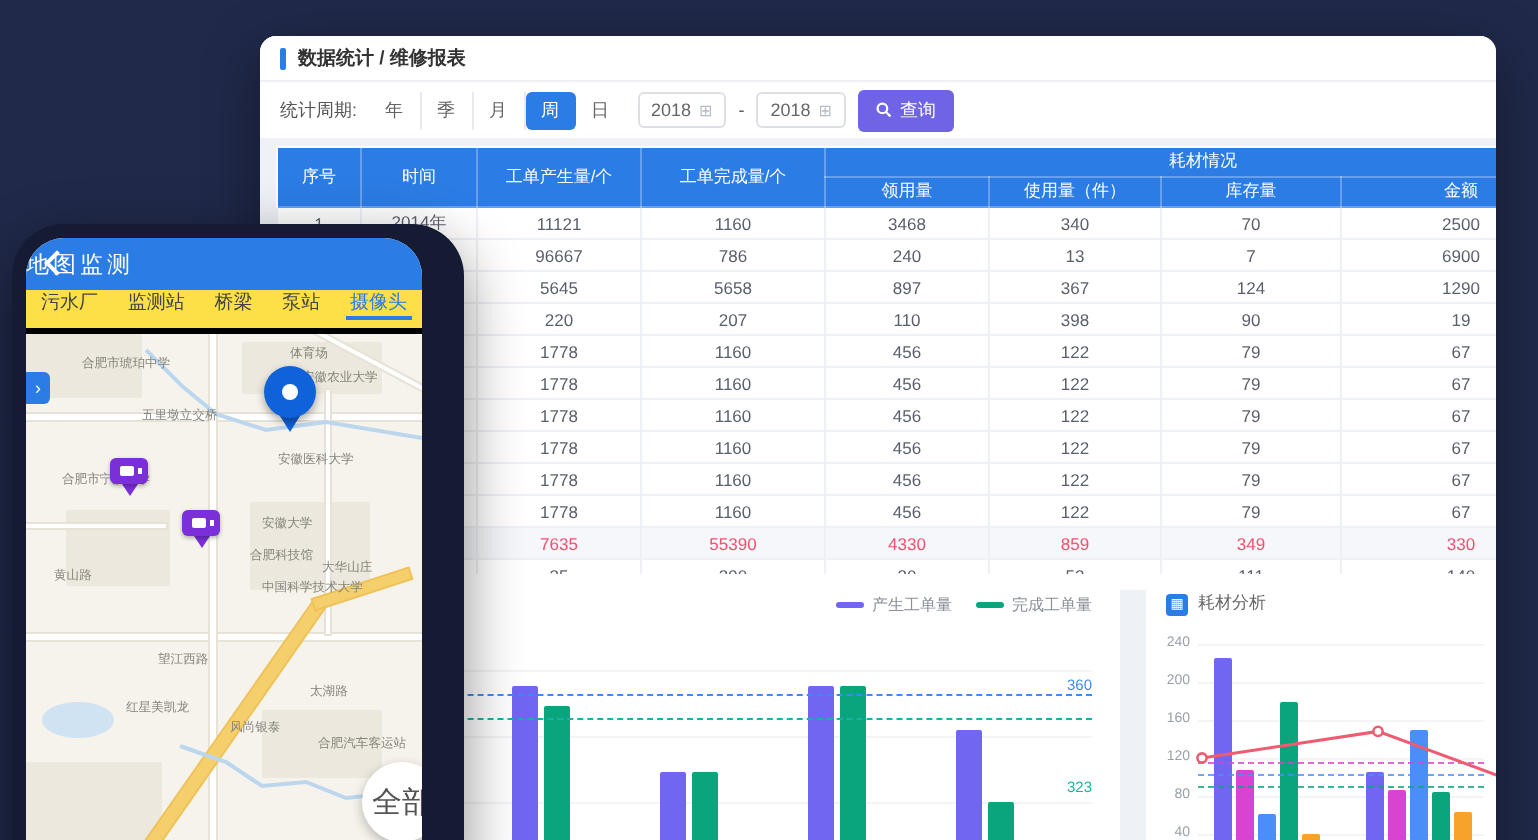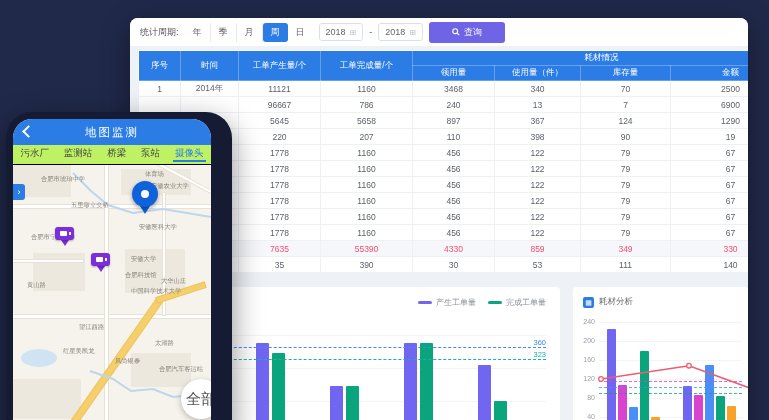--- a/index.html
+++ b/index.html
@@ -18,21 +18,21 @@
   .breadcrumb-bar{height:22px;background:#fff;display:flex;align-items:center;padding-left:10px;border-bottom:1px solid #eef0f3;}
   .crumb-accent{width:3px;height:11px;background:#2b7ce5;border-radius:1px;margin-right:6px;}
   .breadcrumb-bar span{font-size:9.5px;color:#333;font-weight:bold;}
   .filter-bar{height:28px;background:#fff;display:flex;align-items:center;gap:6px;padding:0 10px;font-size:9px;color:#555;}
   .seg{display:flex;align-items:center;background:#fff;}
   .seg .seg-item{padding:3px 8px;color:#666;border-right:1px solid #e8eaee;cursor:pointer;}
   .seg .seg-item:last-child{border-right:none;}
   .seg .seg-item.active{background:#2b7ce5;color:#fff;border-radius:3px;border-right:none;}
   .box{border:1px solid #dcdfe6;border-radius:3px;padding:3px 6px;background:#fff;display:flex;align-items:center;gap:4px;color:#666;white-space:nowrap;}
   .box .caret{color:#b6bcc6;font-size:8px;}
-  .btn{border:none;border-radius:3px;padding:4px 23px;font-size:9px;color:#fff;display:flex;align-items:center;gap:4px;cursor:pointer;white-space:nowrap;}
+  .btn{border:none;border-radius:3px;padding:4px 9px;font-size:9px;color:#fff;display:flex;align-items:center;gap:4px;cursor:pointer;white-space:nowrap;}
   .btn-query{background:#7064e6;}
   .btn svg{display:block;}
   
   .table-wrap{margin:4px 0 0 8px;width:610px;overflow:hidden;}
   table{border-collapse:collapse;table-layout:fixed;width:652px;background:#fff;font-size:8.5px;}
   th{background:#2b7ce5;color:#fff;font-weight:normal;height:14px;padding:0;border:1px solid rgba(255,255,255,.28);}
   td{height:15px;text-align:center;color:#5a5f6b;border:1px solid #edf0f4;padding:0;background:#fff;}
   tr.total-row td{background:#f6f7fa;color:#f0506e;}
   tr.avg-row td{background:#fff;color:#5a5f6b;}
   
@@ -55,24 +55,24 @@
   .gridR{position:absolute;left:0;right:0;height:1px;background:#f2f4f6;}
   .tickR{position:absolute;left:-20px;width:16px;text-align:right;font-size:7px;color:#9aa0aa;}
   .plotR svg{position:absolute;left:0;top:0;overflow:visible;z-index:3;}
   
   .phone{
     position:absolute;left:6px;top:112px;width:212px;height:330px;z-index:5;
     background:#141b33;border-radius:26px;padding:7px 7px 0 7px;
     box-shadow:0 10px 30px rgba(0,0,0,.45);
   }
   .screen{width:198px;height:323px;border-radius:19px 19px 0 0;overflow:hidden;background:#f6f3ec;display:flex;flex-direction:column;}
-  .p-header{height:26px;background:#2b7ce5;position:relative;display:flex;align-items:center;justify-content:center;flex:0 0 auto;}
+  .p-header{height:26px;background:#2b7ce5;position:relative;display:flex;align-items:center;flex:0 0 auto;}
   .p-title{color:#fff;font-size:11.5px;letter-spacing:2px;}
   .p-back{position:absolute;left:11px;top:8px;width:7px;height:7px;border-left:2px solid #fff;border-bottom:2px solid #fff;transform:rotate(45deg);cursor:pointer;}
-  .p-tabs{height:19px;background:#bef264;display:flex;align-items:center;justify-content:space-around;font-size:9.5px;color:#444;flex:0 0 auto;border-bottom:1px solid #000000;}
+  .p-tabs{height:19px;background:#fde047;display:flex;align-items:flex-start;justify-content:space-around;font-size:9.5px;color:#444;flex:0 0 auto;border-bottom:3px solid #000000;}
   .p-tab{display:flex;align-items:center;border-bottom:2px solid transparent;padding:0 2px;cursor:pointer;}
   .p-tab.active{color:#2b7ce5;border-bottom-color:#2b7ce5;}
   .map{flex:1;position:relative;background:#f6f3ec;overflow:hidden;}
   .blk{position:absolute;background:#ece8dd;border-radius:1px;}
   .pond{position:absolute;background:#cfe3f2;border-radius:50%;}
   .road-w{position:absolute;background:#fff;box-shadow:0 0 0 1px #e7e2d6;}
   .road-y{position:absolute;background:#f6cf6d;box-shadow:0 0 0 1px #eec258;}
   .map svg{position:absolute;left:0;top:0;}
   .mlabel{position:absolute;font-size:7px;color:#86857d;white-space:nowrap;transform:scale(.9);transform-origin:left top;}
   .pin-cam{position:absolute;width:19px;height:24px;cursor:pointer;}
@@ -84,20 +84,24 @@
   .pin-main .head{width:26px;height:26px;border-radius:50%;background:#0f62d9;position:relative;box-shadow:0 2px 4px rgba(0,0,0,.35);}
   .pin-main .head:after{content:"";position:absolute;left:9px;top:9px;width:8px;height:8px;border-radius:50%;background:#fff;}
   .pin-main .tail{width:0;height:0;border:5px solid transparent;border-top:8px solid #0f62d9;margin:-1px auto 0;}
   .expand-btn{position:absolute;left:0;top:19px;width:12px;height:16px;background:#2b7ce5;color:#fff;border-radius:0 3px 3px 0;font-size:9px;line-height:16px;text-align:center;cursor:pointer;}
   .all-btn{position:absolute;left:168px;top:214px;width:40px;height:40px;border-radius:50%;background:#fff;box-shadow:0 2px 6px rgba(0,0,0,.25);display:flex;align-items:center;justify-content:center;font-size:15px;color:#555;cursor:pointer;}
 </style>
 </head>
 <body>
 
 <div class="dashboard">
+  <div class="breadcrumb-bar">
+    <div class="crumb-accent"></div>
+    <span>数据统计 / 维修报表</span>
+  </div>
 
   <div class="filter-bar">
     <span>统计周期:</span>
     <div class="seg" id="seg">
         <span class="seg-item">年</span>
         <span class="seg-item">季</span>
         <span class="seg-item">月</span>
         <span class="seg-item active">周</span>
         <span class="seg-item">日</span>
       </div>
@@ -292,21 +296,21 @@
           <div class="bar" style="left: 324px; width: 13px; height: 102.3px; background: rgb(113, 102, 242);"></div>
           <div class="bar" style="left: 44px; width: 13px; height: 105.6px; background: rgb(11, 165, 125);"></div>
           <div class="bar" style="left: 118px; width: 13px; height: 113.85px; background: rgb(11, 165, 125);"></div>
           <div class="bar" style="left: 192px; width: 13px; height: 80.85px; background: rgb(11, 165, 125);"></div>
           <div class="bar" style="left: 266px; width: 13px; height: 123.75px; background: rgb(11, 165, 125);"></div>
           <div class="bar" style="left: 340px; width: 13px; height: 66px; background: rgb(11, 165, 125);"></div>
           <div class="refline" style="bottom: 118.8px; border-color: rgb(61, 138, 245); z-index: 2;">
             <span class="reflabel" style="color: rgb(61, 138, 245);">360</span>
           </div>
           <div class="refline" style="bottom: 106.59px; border-color: rgb(24, 179, 162); z-index: 2;">
-            <span class="reflabel" style="color: rgb(24, 179, 162);">323</span>
+            <span class="reflabel" style="color: rgb(24, 179, 162); margin-top: 39px;">323</span>
           </div>
         </div>
     </div>
     <div class="chart-card right">
       <div class="rc-head">
         <div class="rc-icon">▦</div>
         <span class="rc-title">耗材分析</span>
       </div>
 
       <div class="plotR" id="plotR">

